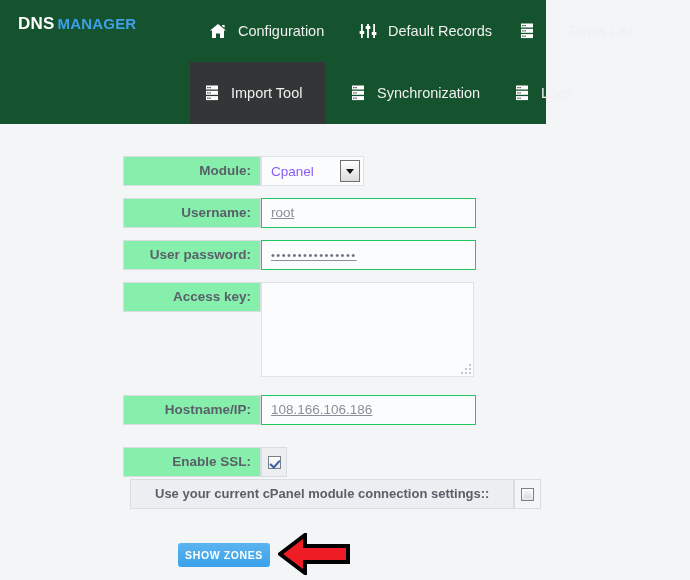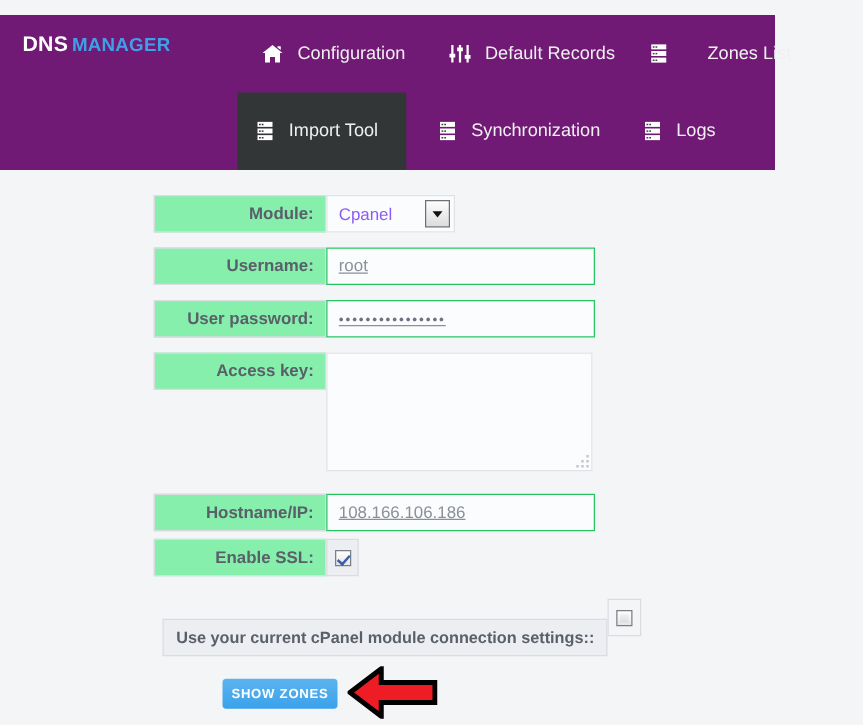--- a/index.html
+++ b/index.html
@@ -10,23 +10,23 @@
   }
   body {
     font-family: "Liberation Sans", sans-serif;
     background: #f4f5f7;
     color: #555a5f;
   }
   .page { position: relative; width: 690px; height: 580px; }
 
   
   .header {
-    position: absolute; left: 0; top: 12px;
-    width: 620px; height: 124px;
-    background: #701a75;
+    position: absolute; left: 0; top: 0;
+    width: 546px; height: 124px;
+    background: #14532d;
   }
   .logo {
     position: absolute; left: 18px; top: 14px;
     font-size: 17px; font-weight: bold;
     letter-spacing: .2px;
     white-space: nowrap;
   }
   .logo .dns { color: #ffffff; }
   .logo .mgr { color: #3fa0e8; font-size: 15px; margin-left: 3px; }
 
@@ -146,26 +146,25 @@
     content: "";
     position: absolute; left: 2px; top: 2px;
     width: 7px; height: 7px;
     background: linear-gradient(#f3f3f3, #dcdcdc);
   }
 
   .wide-lbl {
     background: #eceef1;
     border: 1px solid #d9dde2;
     height: 30px; line-height: 28px;
-    padding: 0 10px;
+    padding: 0 24px;
     font-size: 13px;
     font-weight: bold;
     color: #5a6069;
     white-space: nowrap;
-    margin-top: 16px;
   }
 
   
   .btn {
     position: absolute;
     left: 178px; top: 419px;
     width: 92px; height: 24px;
     background: linear-gradient(#5cb4f0, #3aa1ea);
     border: none; border-radius: 3px;
     color: #ffffff;
@@ -328,21 +327,21 @@
       </div>
     </div>
 
     <div class="formrow" style="left:123px; top:271px;">
       <div class="lbl-box">Hostname/IP:</div>
       <div class="fld" style="width:215px;">
         <span>108.166.106.186</span>
       </div>
     </div>
 
-    <div class="formrow" style="left:123px; top:307px;">
+    <div class="formrow" style="left:123px; top:323px;">
       <div class="lbl-box">Enable SSL:</div>
       <div class="cbcell">
         <span class="cbox checked"></span>
       </div>
     </div>
 
     <div class="formrow" style="left:130px; top:355px;">
       <div class="wide-lbl">Use your current cPanel module connection settings::</div>
       <div class="cbcell" style="width:27px;background:#f4f5f7;">
         <span class="cbox unchecked"></span>

